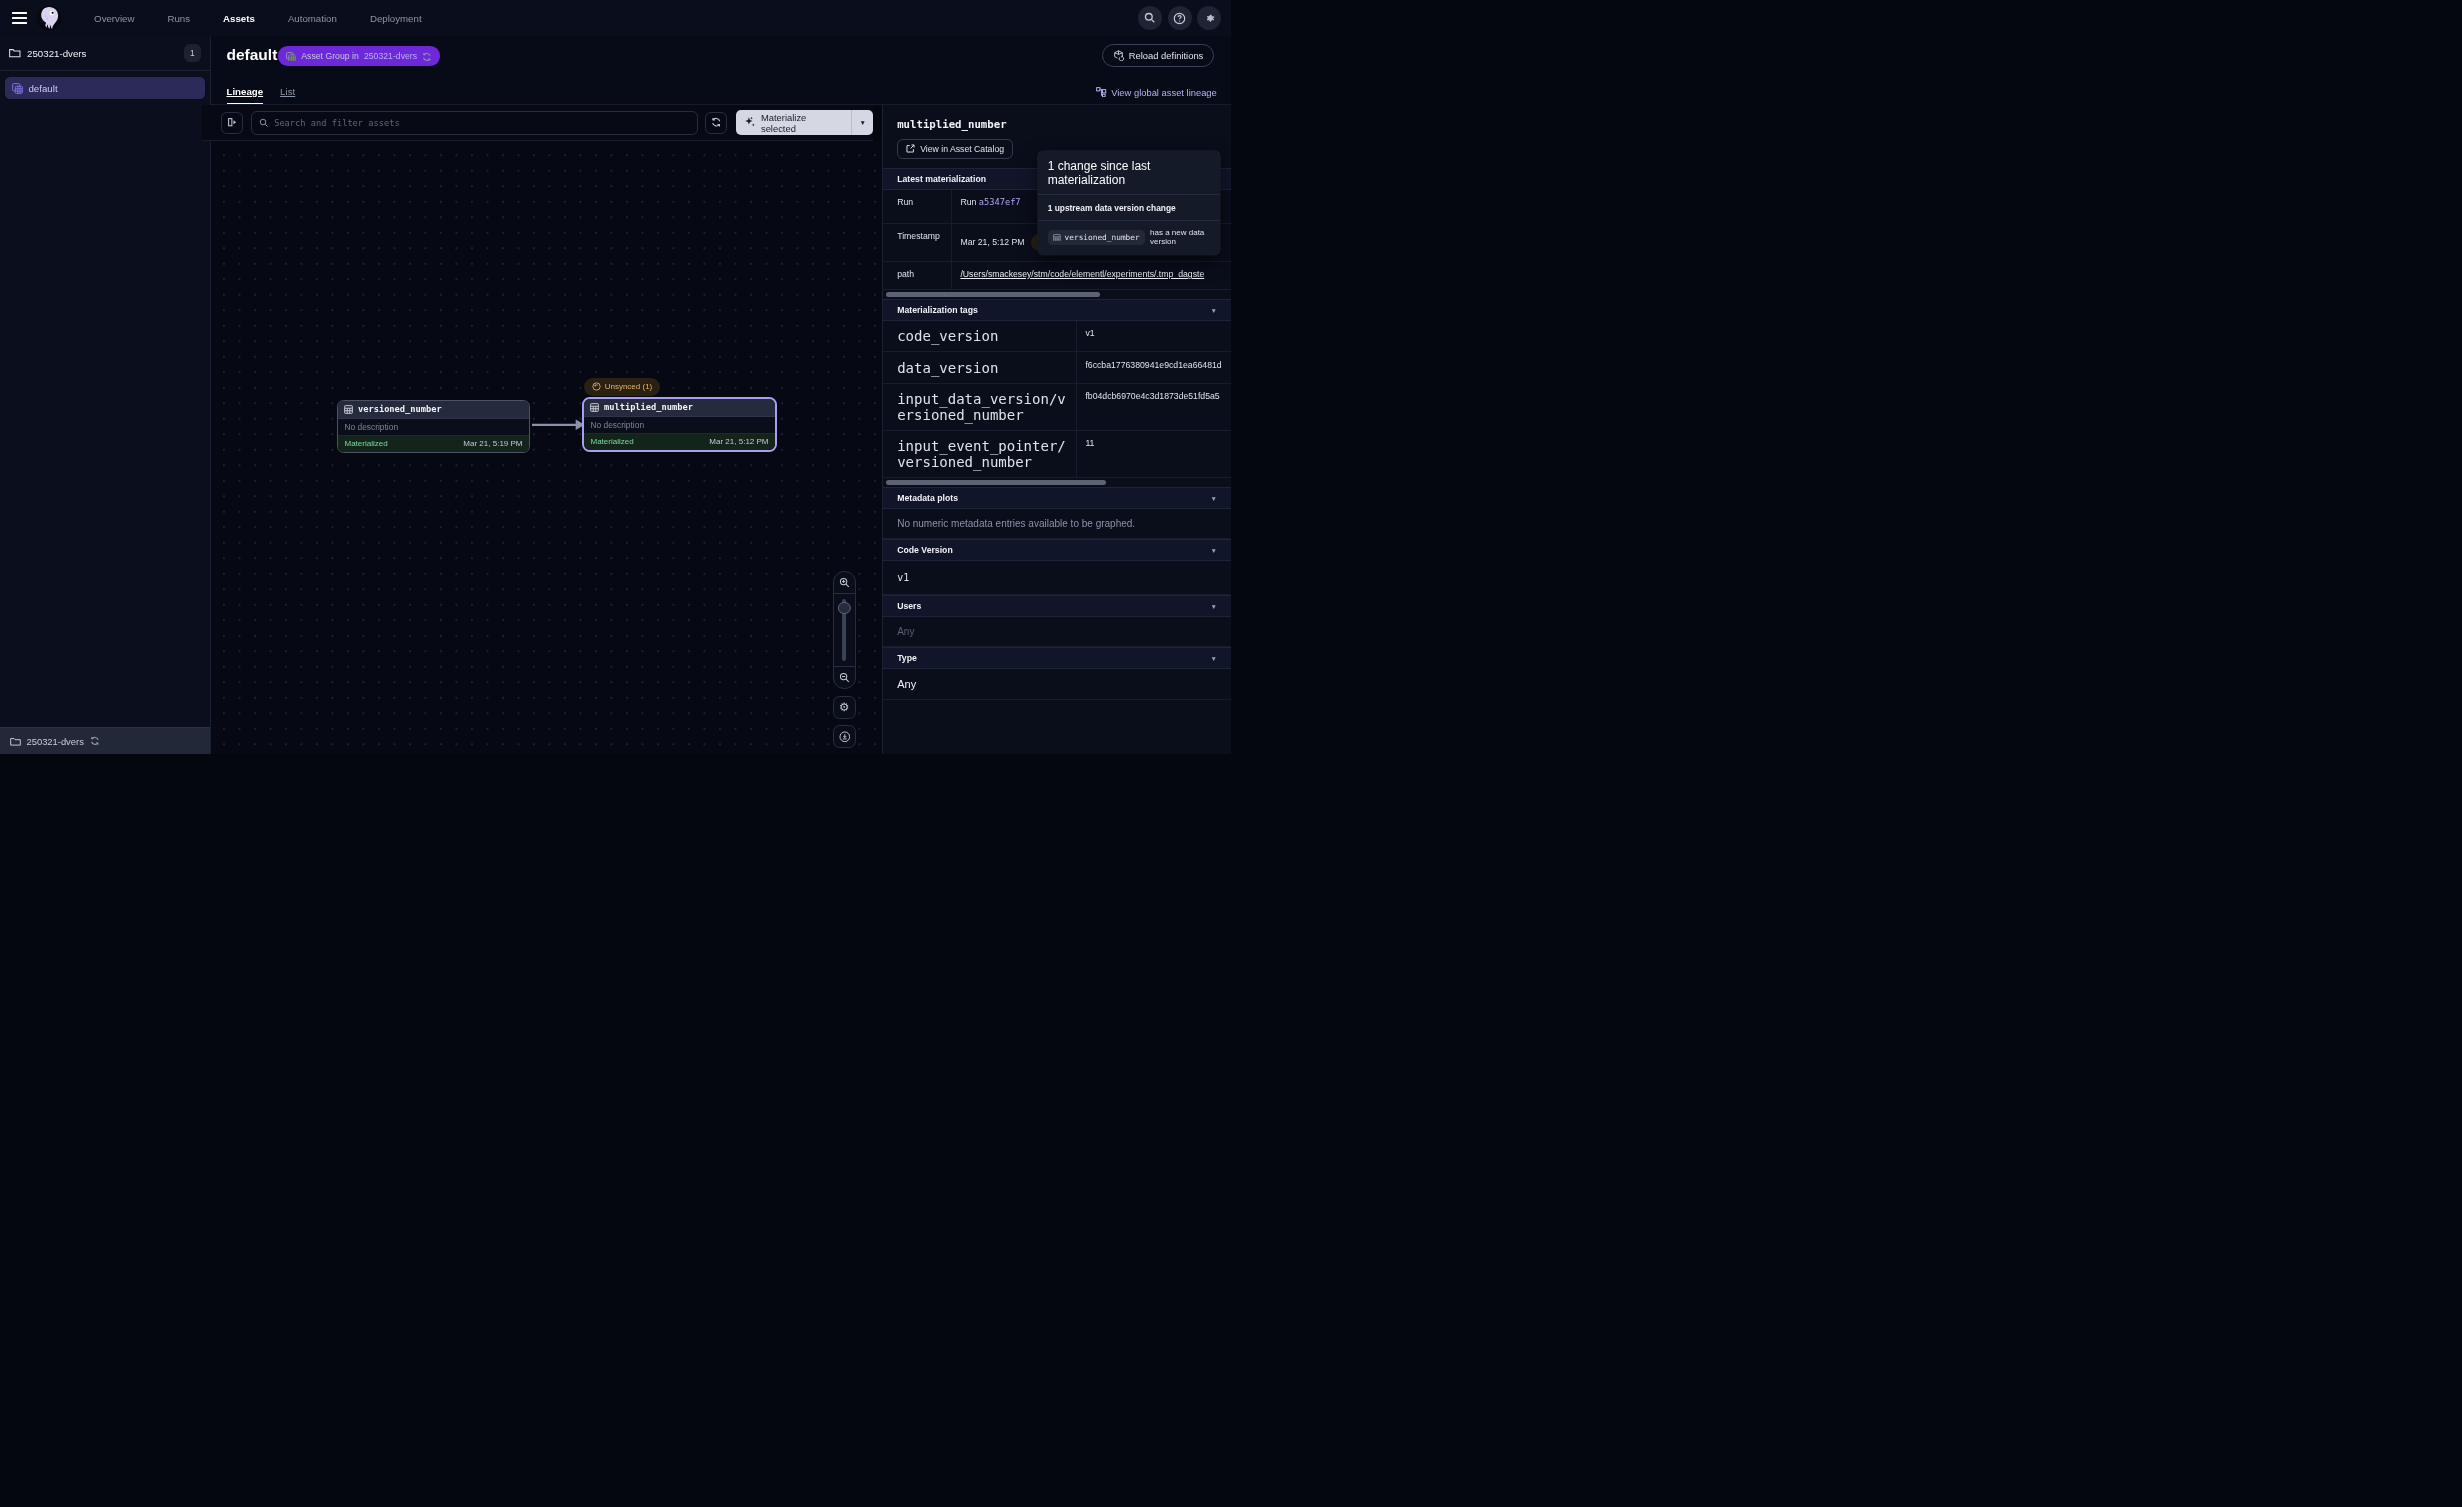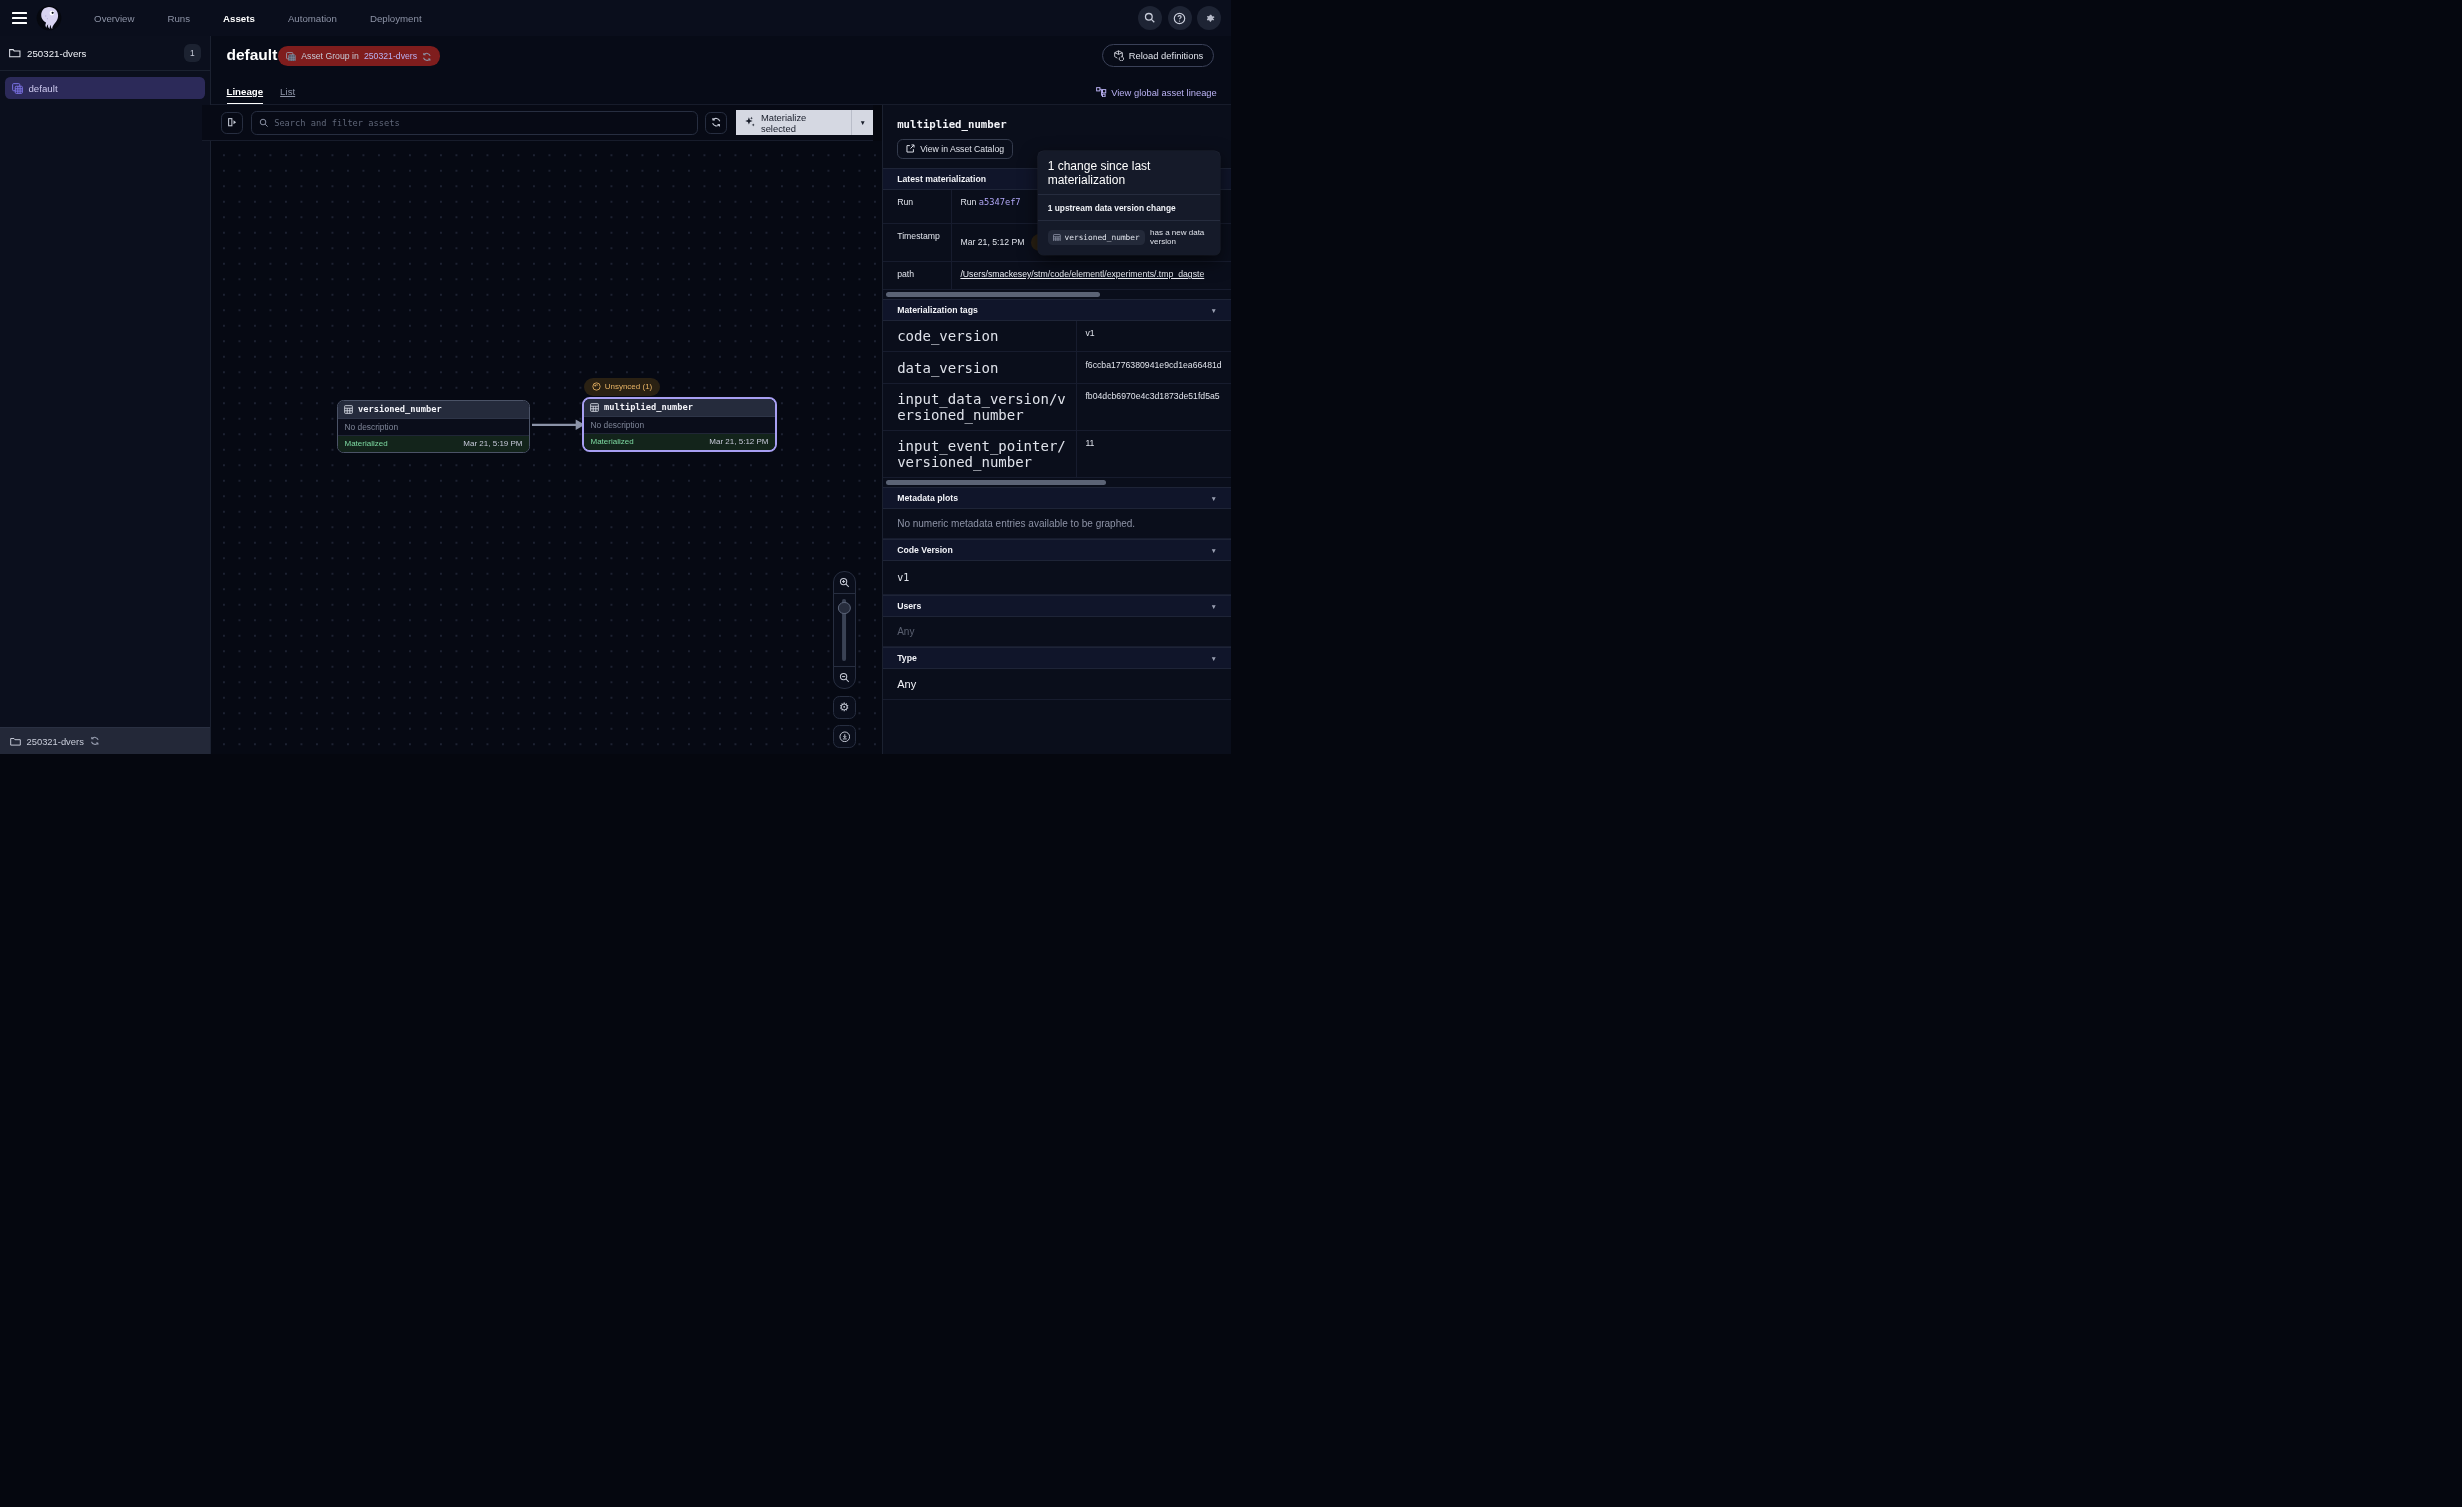--- a/index.html
+++ b/index.html
@@ -24,37 +24,37 @@
   .sb-group { height:35px; display:flex; align-items:center; padding:0 9px; border-bottom:0.6px solid #1b2130; font-size:9.7px; color:#eef0f6; }
   .sb-group .label { margin-left:6.5px; }
   .sb-count { margin-left:auto; background:#1c2231; color:#c9cdda; border-radius:5.8px; min-width:17.5px; height:17.5px; display:flex; align-items:center; justify-content:center; font-size:8.4px; padding:0 5.2px; }
   .sb-item { margin:5.8px 5.2px; height:22.6px; border-radius:5.2px; background:#2c2a59; display:flex; align-items:center; padding:0 6.5px; font-size:9.7px; color:#cdc9ee; cursor:pointer; }
   .sb-item .label { margin-left:5.8px; }
   .sb-footer { position:absolute; left:0; right:0; bottom:0; height:27px; background:#232838; display:flex; align-items:center; padding:0 9.7px; font-size:9.4px; color:#c9cdda; gap:5.8px; border-top:0.6px solid #2a3042; }
 
   
   .page-head { position:absolute; left:211px; top:36px; width:1020px; height:69px; background:#070b17; border-bottom:0.6px solid #171c2b; }
   .page-title { position:absolute; left:15.5px; top:10.4px; font-size:15.5px; font-weight:bold; color:#ffffff; }
-  .group-badge { position:absolute; left:67px; top:10.4px; height:20px; background:#7f1d1d; border-radius:9.7px; display:flex; align-items:center; gap:5.2px; padding:0 8.4px; font-size:8.7px; color:#c6cad6; }
+  .group-badge { position:absolute; left:67px; top:10.4px; height:20px; background:#6d28d9; border-radius:9.7px; display:flex; align-items:center; gap:5.2px; padding:0 8.4px; font-size:8.7px; color:#c6cad6; }
   .group-badge .link { color:#b9b1f2; cursor:pointer; }
   .reload-btn { position:absolute; right:17px; top:7.8px; height:23px; border:0.6px solid #3a4158; border-radius:11.6px; display:flex; align-items:center; gap:5.2px; padding:0 9.7px; font-size:9.4px; color:#dfe2ea; cursor:pointer; }
   .tabs { position:absolute; left:15.5px; bottom:0; display:flex; gap:17px; font-size:9.7px; }
   .tab { padding-bottom:6.5px; color:#8d93a6; cursor:pointer;text-decoration:underline; }
   .tab.active { color:#ffffff; font-weight:bold; border-bottom:1.9px solid #ffffff; }
   .global-lineage { position:absolute; right:14.2px; bottom:6.5px; display:flex; align-items:center; gap:4.5px; color:#b9b1f2; font-size:9.4px; cursor:pointer; }
 
   
   .toolbar { position:absolute; left:202px; top:105px; width:671px; height:36px; background:#070a15; border-bottom:0.6px solid #171c2b; display:flex; align-items:center; }
   .sq-btn { width:22px; height:22px; border:0.6px solid #272e40; border-radius:5.8px; display:flex; align-items:center; justify-content:center; color:#c6cad6; cursor:pointer; flex:none; }
   .tb-expand { margin-left:19.4px; }
   .search-box { margin-left:7.8px; width:449px; height:24px; border:0.6px solid #272e40; border-radius:5.8px; display:flex; align-items:center; padding:0 7.1px; gap:5.2px; background:#070a15; }
   .search-box input { flex:1; background:transparent; border:none; outline:none; color:#cfd3df; font-family:"DejaVu Sans Mono", monospace; font-size:8.7px; }
   .search-box input::placeholder { color:#5f6678; }
   .tb-refresh { margin-left:7.8px; }
-  .mat-btn { margin-left:8.4px; height:24.6px; background:#d5d8e2; border-radius:0; display:flex; align-items:center; color:#171c29; font-size:9.4px; cursor:pointer; }
+  .mat-btn { margin-left:8.4px; height:24.6px; background:#d5d8e2; border-radius:5px; display:flex; align-items:center; color:#171c29; font-size:9.4px; cursor:pointer; }
   .mat-btn .main { display:flex; align-items:center; gap:4.5px; padding:0 8.4px; }
   .mat-btn .caret { border-left:0.6px solid #b9bdc9; padding:0 7.1px; align-self:stretch; display:flex; align-items:center; font-size:6.5px; }
 
   
   .graph { position:absolute; left:211px; top:141px; width:671px; bottom:0; background:#060913;
            background-image:radial-gradient(#1d2232 0.9px, transparent 1px); background-size:15.5px 15.5px; background-position:5.2px 6.5px; }
   .asset-node { position:absolute; width:193px; border:1px solid #4b5367; border-radius:6.5px; overflow:hidden; background:#0a0d1a; cursor:pointer; }
   .asset-node.selected { border:2.3px solid #a79ff2; border-radius:7.8px; }
   .an-head { height:17.5px; background:#252b3c; border-bottom:0.6px solid #2e3548; display:flex; align-items:center; gap:5.2px; padding:0 5.8px; font-family:"DejaVu Sans Mono", monospace; font-size:8.7px; font-weight:bold; color:#f2f3f8; }
   .an-desc { height:17px; line-height:17px; padding:0 6.5px; color:#7e8597; font-size:8.4px; border-bottom:0.6px solid #202636; }

